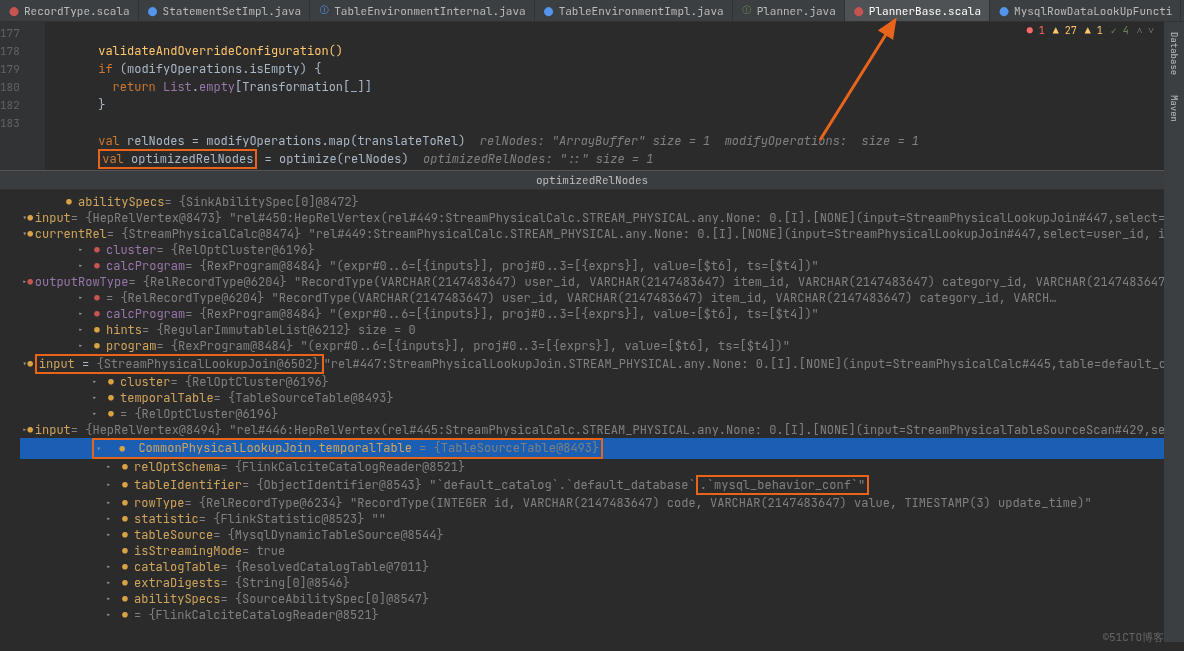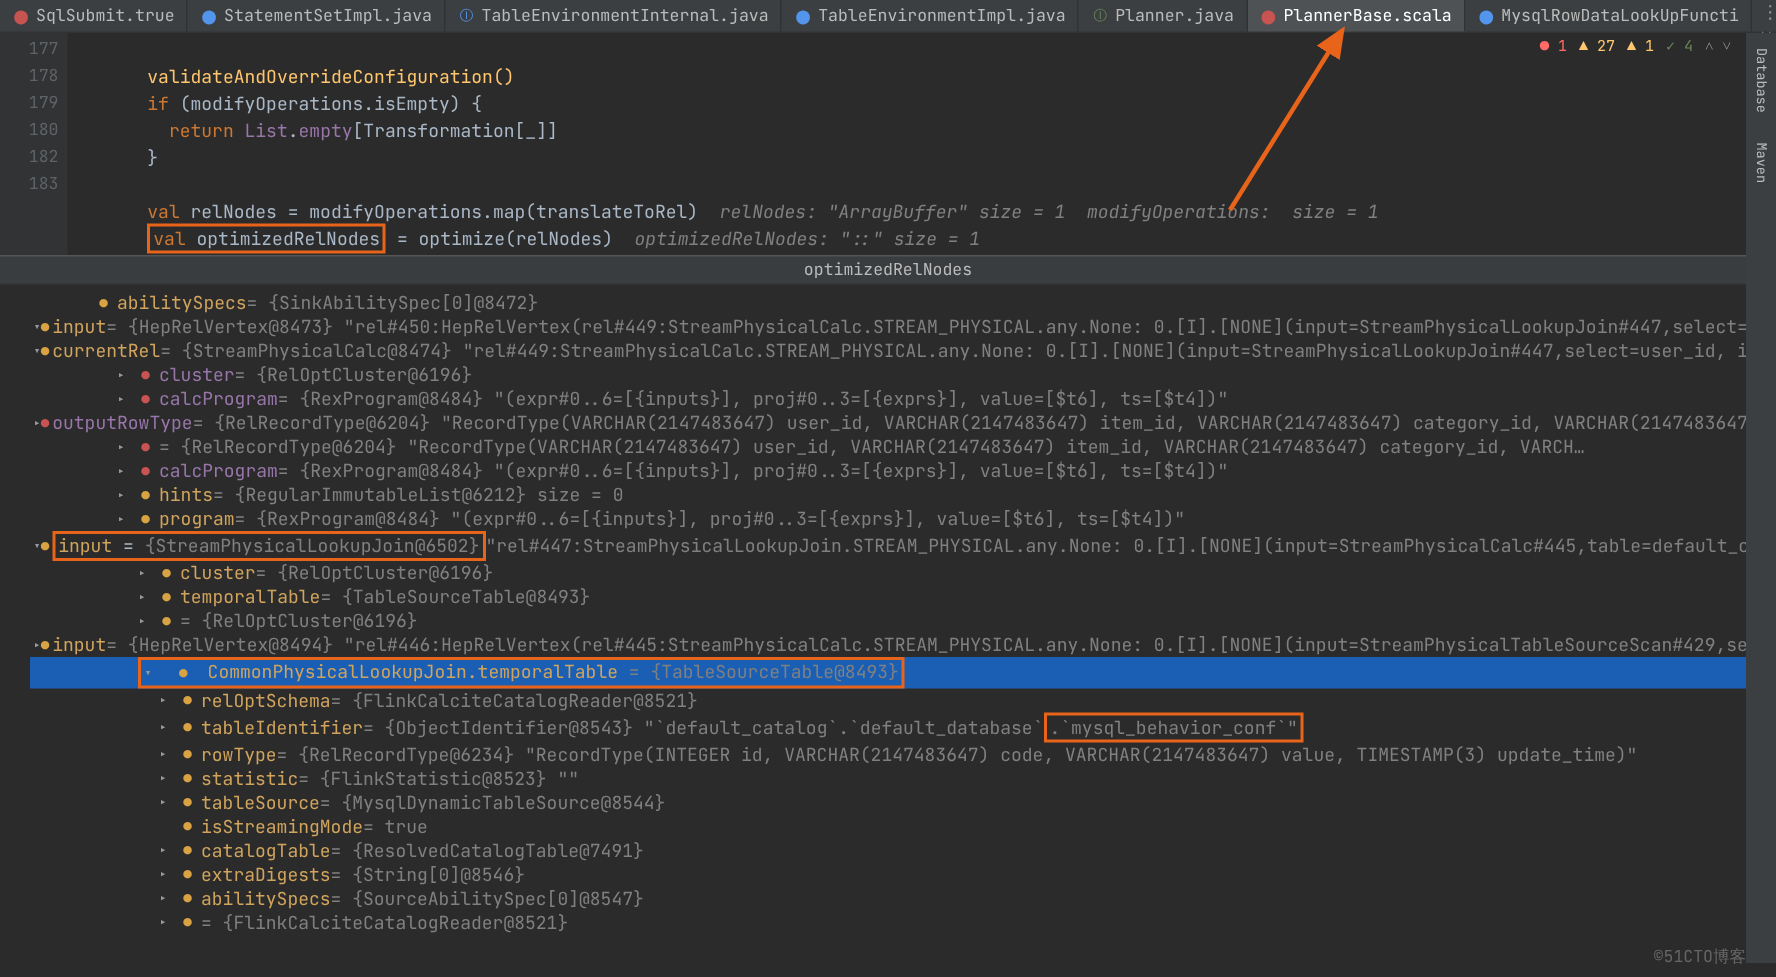--- a/index.html
+++ b/index.html
@@ -3,21 +3,21 @@
 <meta charset="utf-8">
 <style>
 * { margin:0; padding:0; box-sizing:border-box; }
 body { background:#2b2b2b; font-family:'JetBrains Mono','Consolas',monospace; font-size:12px; color:#a9b7c6; width:1184px; height:651px; overflow:hidden; position:relative; }
 .tabs { display:flex; background:#3c3f41; height:22px; border-bottom:1px solid #323232; }
 .tab { display:flex; align-items:center; padding:0 8px; gap:4px; font-size:11px; color:#bbbbbb; border-right:1px solid #323232; cursor:pointer; white-space:nowrap; }
 .tab.active { background:#4e5254; color:#fff; }
 .tab-icon { width:12px; height:12px; display:inline-flex; align-items:center; justify-content:center; font-size:9px; }
 .tab-more { padding:0 6px; color:#999; cursor:pointer; }
 .code-area { display:flex; background:#2b2b2b; height:148px; }
-.gutter { width:45px; background:#313335; text-align:right; padding:2px 6px 0 0; color:#606366; font-size:11px; line-height:18px; }
+.gutter { width:45px; background:#313335; padding:2px 6px 0 0; color:#606366; font-size:11px; line-height:18px; }
 .code { flex:1; padding:2px 0 0 10px; font-size:12px; line-height:18px; white-space:pre; }
 .k-orange { color:#cc7832; }
 .k-purple { color:#9876aa; }
 .k-gray { color:#808080; font-style:italic; }
 .k-yellow { color:#ffc66d;text-align:right; }
 .hl-box { border:2px solid #e8641b; padding:0 2px; }
 .status-top { position:absolute; right:30px; top:24px; display:flex; gap:8px; font-size:10px; }
 .st-red{color:#ff6b68}.st-yellow{color:#ffc66d}.st-green{color:#6a8759}.st-gray{color:#999}
 .panel-title { background:#3a3d3f; text-align:center; padding:2px 0; color:#bbbbbb; font-size:11px; border-top:1px solid #555; border-bottom:1px solid #323232; }
 .debug { background:#2b2b2b; height:460px; overflow:auto; padding:4px 4px 4px 20px; font-size:12px; line-height:16px; }
@@ -37,21 +37,21 @@
 .arrow-annot { position:absolute; pointer-events:none; }
 .watermark { position:absolute; right:20px; bottom:6px; color:#666; font-size:11px; }
 .hl-inline { border:2px solid #e8641b; padding:0 2px; display:inline-block; }
 </style>
 </head>
 <body>
 
 <div class="tabs" id="tabs">
     <div class="tab">
       <span class="tab-icon" style="color:#c75450">⬤</span>
-      <span>SqlSubmit.true</span>
+      <span>RecordType.scala</span>
     </div>
     <div class="tab">
       <span class="tab-icon" style="color:#5394ec">⬤</span>
       <span>StatementSetImpl.java</span>
     </div>
     <div class="tab">
       <span class="tab-icon" style="color:#5394ec">Ⓘ</span>
       <span>TableEnvironmentInternal.java</span>
     </div>
     <div class="tab">
@@ -282,21 +282,21 @@
       <span class="name-y">isStreamingMode</span>
       <span class="eq"></span>
       <span class="val-g"> = true</span>
     </div>
     <div class="row">
       <span class="ind" style="width:84px"></span>
       <span class="arrow">▸</span>
       <span class="fld-icon fi-y">●</span>
       <span class="name-y">catalogTable</span>
       <span class="eq"></span>
-      <span class="val-g"> = {ResolvedCatalogTable@7491}</span>
+      <span class="val-g"> = {ResolvedCatalogTable@7011}</span>
     </div>
     <div class="row">
       <span class="ind" style="width:84px"></span>
       <span class="arrow">▸</span>
       <span class="fld-icon fi-y">●</span>
       <span class="name-y">extraDigests</span>
       <span class="eq"></span>
       <span class="val-g"> = {String[0]@8546}</span>
     </div>
     <div class="row">

